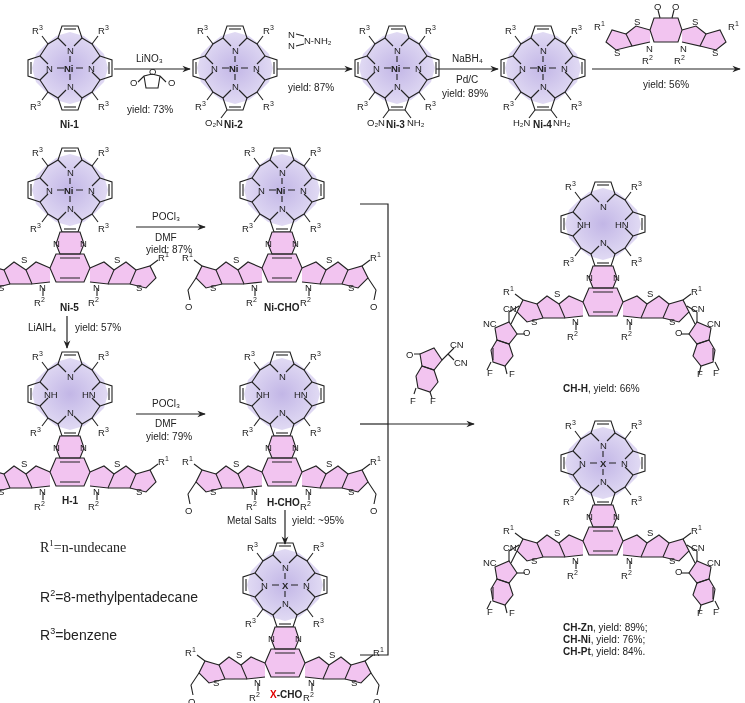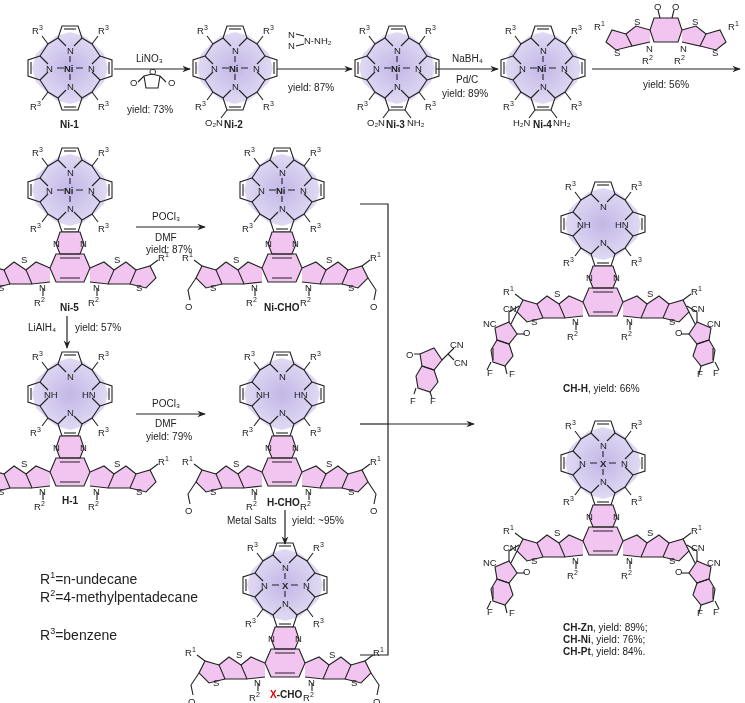--- a/index.html
+++ b/index.html
@@ -425,15 +425,15 @@
     <text class="atom" x="104" y="103">CN</text>
     <text class="atom" x="72" y="112">O</text>
     <text class="atom" x="94" y="153">F</text>
     <text class="atom" x="110" y="152">F</text>
   </g>
   <text class="lbl" x="563" y="631"><tspan class="bold">CH-Zn</tspan><tspan>, yield: 89%;</tspan></text>
   <text class="lbl" x="563" y="643"><tspan class="bold">CH-Ni</tspan><tspan>, yield: 76%;</tspan></text>
   <text class="lbl" x="563" y="655"><tspan class="bold">CH-Pt</tspan><tspan>, yield: 84%.</tspan></text>
 </svg>
 
-<div class="legend" style="top:570px;"><span>R</span><sup>1</sup><span>=n-undecane</span></div>
-<div class="legend" style="top:588px;"><span>R</span><sup>2</sup><span>=4-methylpentadecane</span></div>
+<div class="legend" style="top:538px;font-family:Liberation Serif, serif;"><span>R</span><sup>1</sup><span>=n-undecane</span></div>
+<div class="legend" style="top:588px;"><span>R</span><sup>2</sup><span>=8-methylpentadecane</span></div>
 <div class="legend" style="top:626px;"><span>R</span><sup>3</sup><span>=benzene</span></div>
 
 </body></html>

